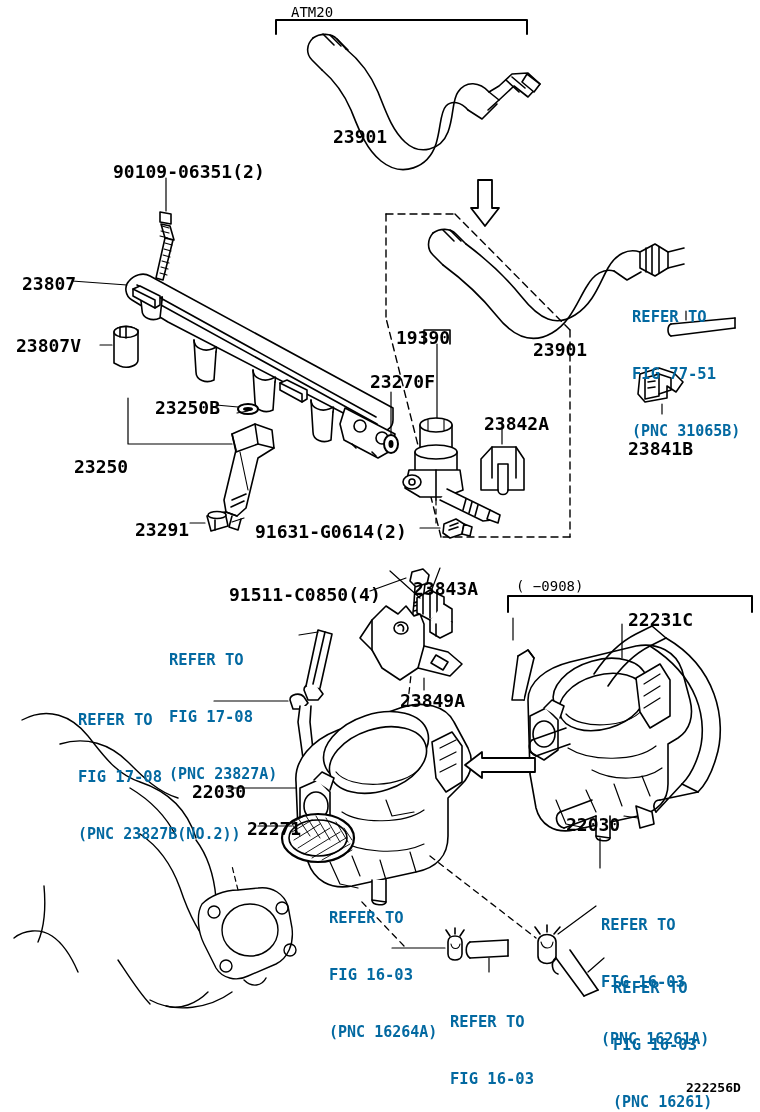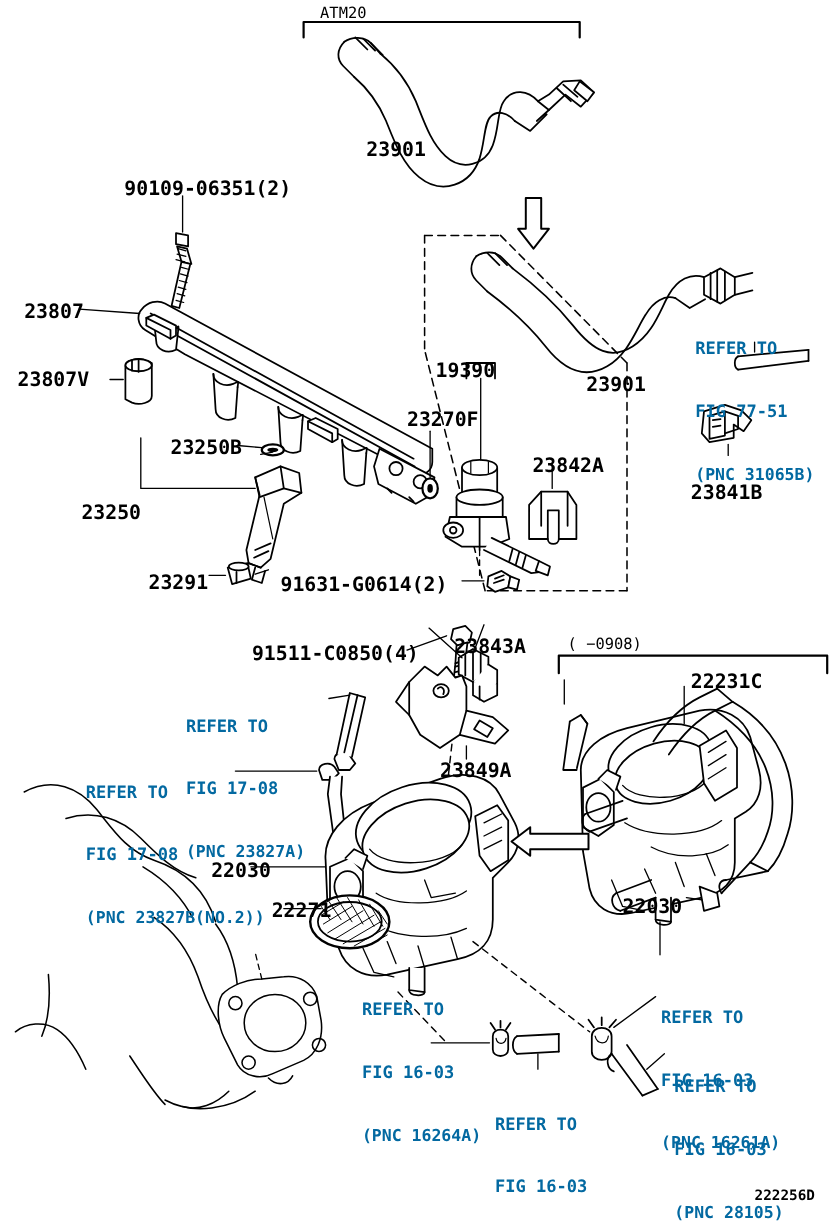--- a/index.html
+++ b/index.html
@@ -477,21 +477,21 @@
 
   <div class="refer" style="left:601px;top:878px;">
     <div>REFER TO</div>
     <div>FIG 16-03</div>
     <div class="pnc">(PNC 16261A)</div>
   </div>
 
   <div class="refer" style="left:613px;top:941px;">
     <div>REFER TO</div>
     <div>FIG 16-03</div>
-    <div class="pnc">(PNC 28105)</div>
+    <div class="pnc">(PNC 16261)</div>
   </div>
 
   <div class="refer" style="left:450px;top:975px;">
     <div>REFER TO</div>
     <div>FIG 16-03</div>
     
   </div>
 
   <div class="code" style="left:686px;top:1080px;">222256D</div>
 

